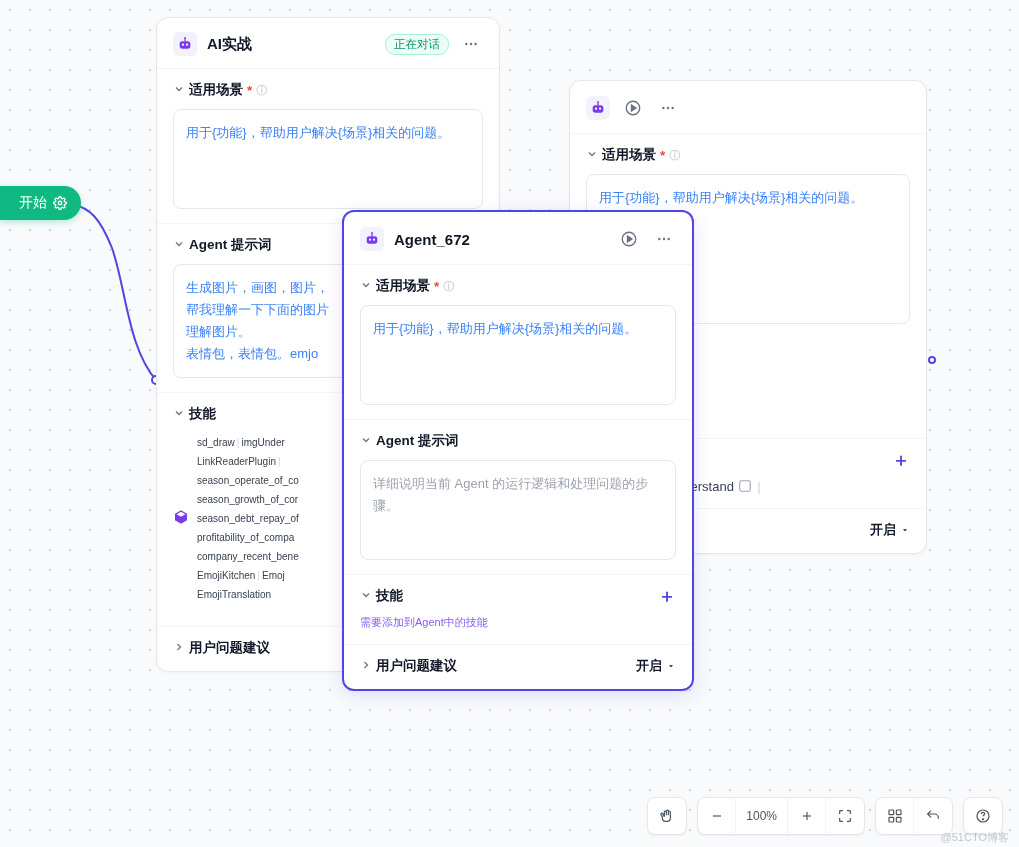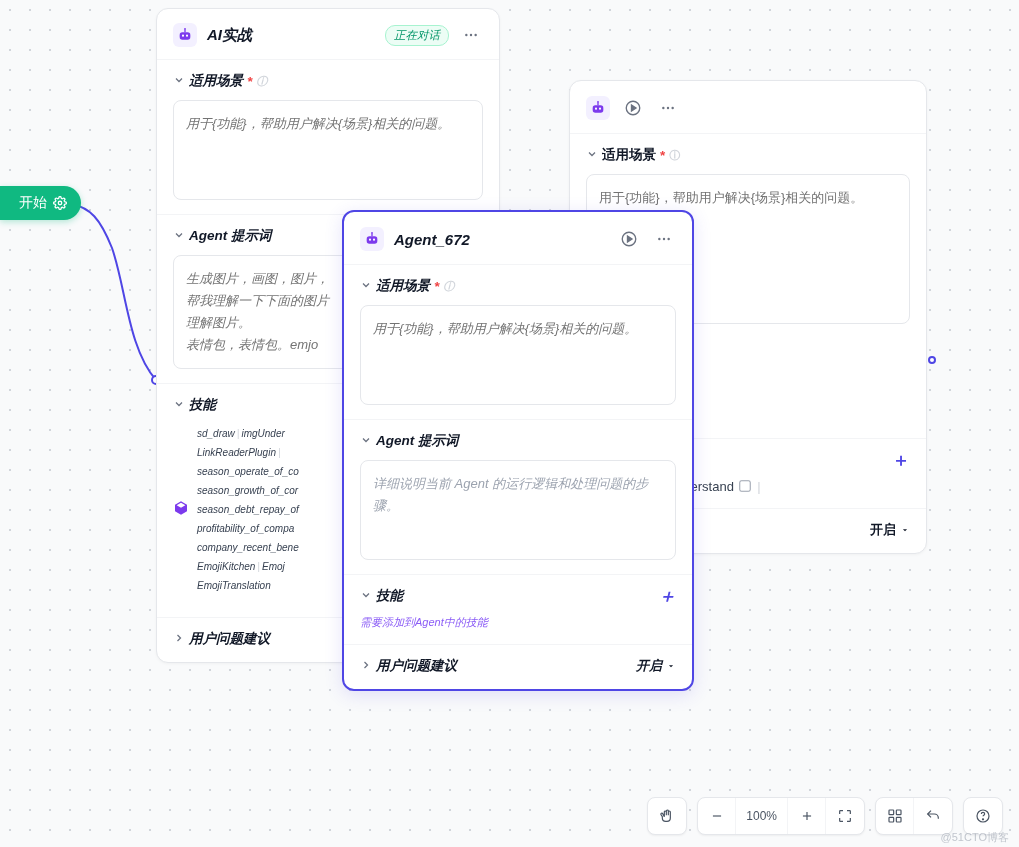--- a/index.html
+++ b/index.html
@@ -40,21 +40,20 @@
     background: #fff;
     border: 1px solid #e5e7eb;
     border-radius: 12px;
     box-shadow: 0 1px 3px rgba(0,0,0,.04);
     display: flex; flex-direction: column;
     font-size: 13.5px;
   }
   .card.selected {
     border: 2px solid #4f46e5;
     box-shadow: 0 4px 18px rgba(79,70,229,.15);
-    font-style: italic;
   }
   .card-header {
     display: flex; align-items: center; gap: 10px;
     padding: 14px 16px 12px 16px;
   }
   .bot-icon {
     width: 24px; height: 24px; border-radius: 6px;
     background: #f3f0ff;
     display: inline-flex; align-items:center; justify-content:center;
     color: #7c3aed;
@@ -78,21 +77,21 @@
     color:#111827;
   }
   .sect-head .chev { color:#6b7280; }
   .req { color:#ef4444; }
   .info-dot { color:#d1d5db; font-size:11px;}
   .flex-spacer{flex:1;}
   .plus-btn { color:#4f46e5; font-size:18px; line-height:1; cursor:pointer;}
   .toggle-label{font-size:13px; font-weight:600;}
   .box {
     border:1px solid #e5e7eb; border-radius:8px;
-    padding:12px 12px; font-size:13px; line-height:1.7; color:#737373;
+    padding:12px 12px; font-size:13px; line-height:1.7; color:#3b82f6;
     min-height:48px;
   }
   .box.tall{min-height:100px;}
   .placeholder{color:#9ca3af;}
   .muted{color:#8b5cf6; font-size:11px;}
   .skills-row{ display:flex; align-items:center; gap:8px; margin-bottom:8px;}
   .cube-ico{color:#7c3aed; flex-shrink:0;}
   .skill-list{ line-height:1.9; font-size:10px; color:#374151;}
   .sep{color:#d1d5db; padding:0 2px;}
   .pill-ico{display:inline-flex; color:#9ca3af; vertical-align:-2px;}
@@ -146,21 +145,21 @@
 <div class="start-node">
   <span>开始</span>
   <span class="gear">
     <svg viewBox="0 0 24 24" width="14" height="14" fill="none" stroke="#fff" stroke-width="2.2">
         <circle cx="12" cy="12" r="3"></circle>
         <path d="M19.4 15a1.7 1.7 0 0 0 .34 1.87l.06.06a2 2 0 1 1-2.83 2.83l-.06-.06a1.7 1.7 0 0 0-1.87-.34 1.7 1.7 0 0 0-1 1.56V21a2 2 0 0 1-4 0v-.09a1.7 1.7 0 0 0-1.11-1.56 1.7 1.7 0 0 0-1.87.34l-.06.06a2 2 0 1 1-2.83-2.83l.06-.06a1.7 1.7 0 0 0 .34-1.87 1.7 1.7 0 0 0-1.56-1H3a2 2 0 0 1 0-4h.09a1.7 1.7 0 0 0 1.56-1.11 1.7 1.7 0 0 0-.34-1.87l-.06-.06a2 2 0 1 1 2.83-2.83l.06.06a1.7 1.7 0 0 0 1.87.34H9a1.7 1.7 0 0 0 1-1.56V3a2 2 0 0 1 4 0v.09a1.7 1.7 0 0 0 1 1.56 1.7 1.7 0 0 0 1.87-.34l.06-.06a2 2 0 1 1 2.83 2.83l-.06.06a1.7 1.7 0 0 0-.34 1.87V9a1.7 1.7 0 0 0 1.56 1H21a2 2 0 0 1 0 4h-.09a1.7 1.7 0 0 0-1.56 1z"></path>
       </svg>
   </span>
 </div>
 
-<div class="card" style="left:156px; top:8px; width:344px;font-style:italic;">
+<div class="card" style="left:156px; top:17px; width:344px;">
   <div class="card-header">
     <span class="bot-icon">
       <svg viewBox="0 0 24 24" width="16" height="16" fill="currentColor">
           <rect x="4" y="8" width="16" height="11" rx="4"></rect>
           <circle cx="9" cy="13" r="1.6" fill="#fff"></circle>
           <circle cx="15" cy="13" r="1.6" fill="#fff"></circle>
           <path d="M12 4v4" stroke="currentColor" stroke-width="2"></path>
           <circle cx="12" cy="3" r="1.4"></circle>
         </svg>
     </span>

